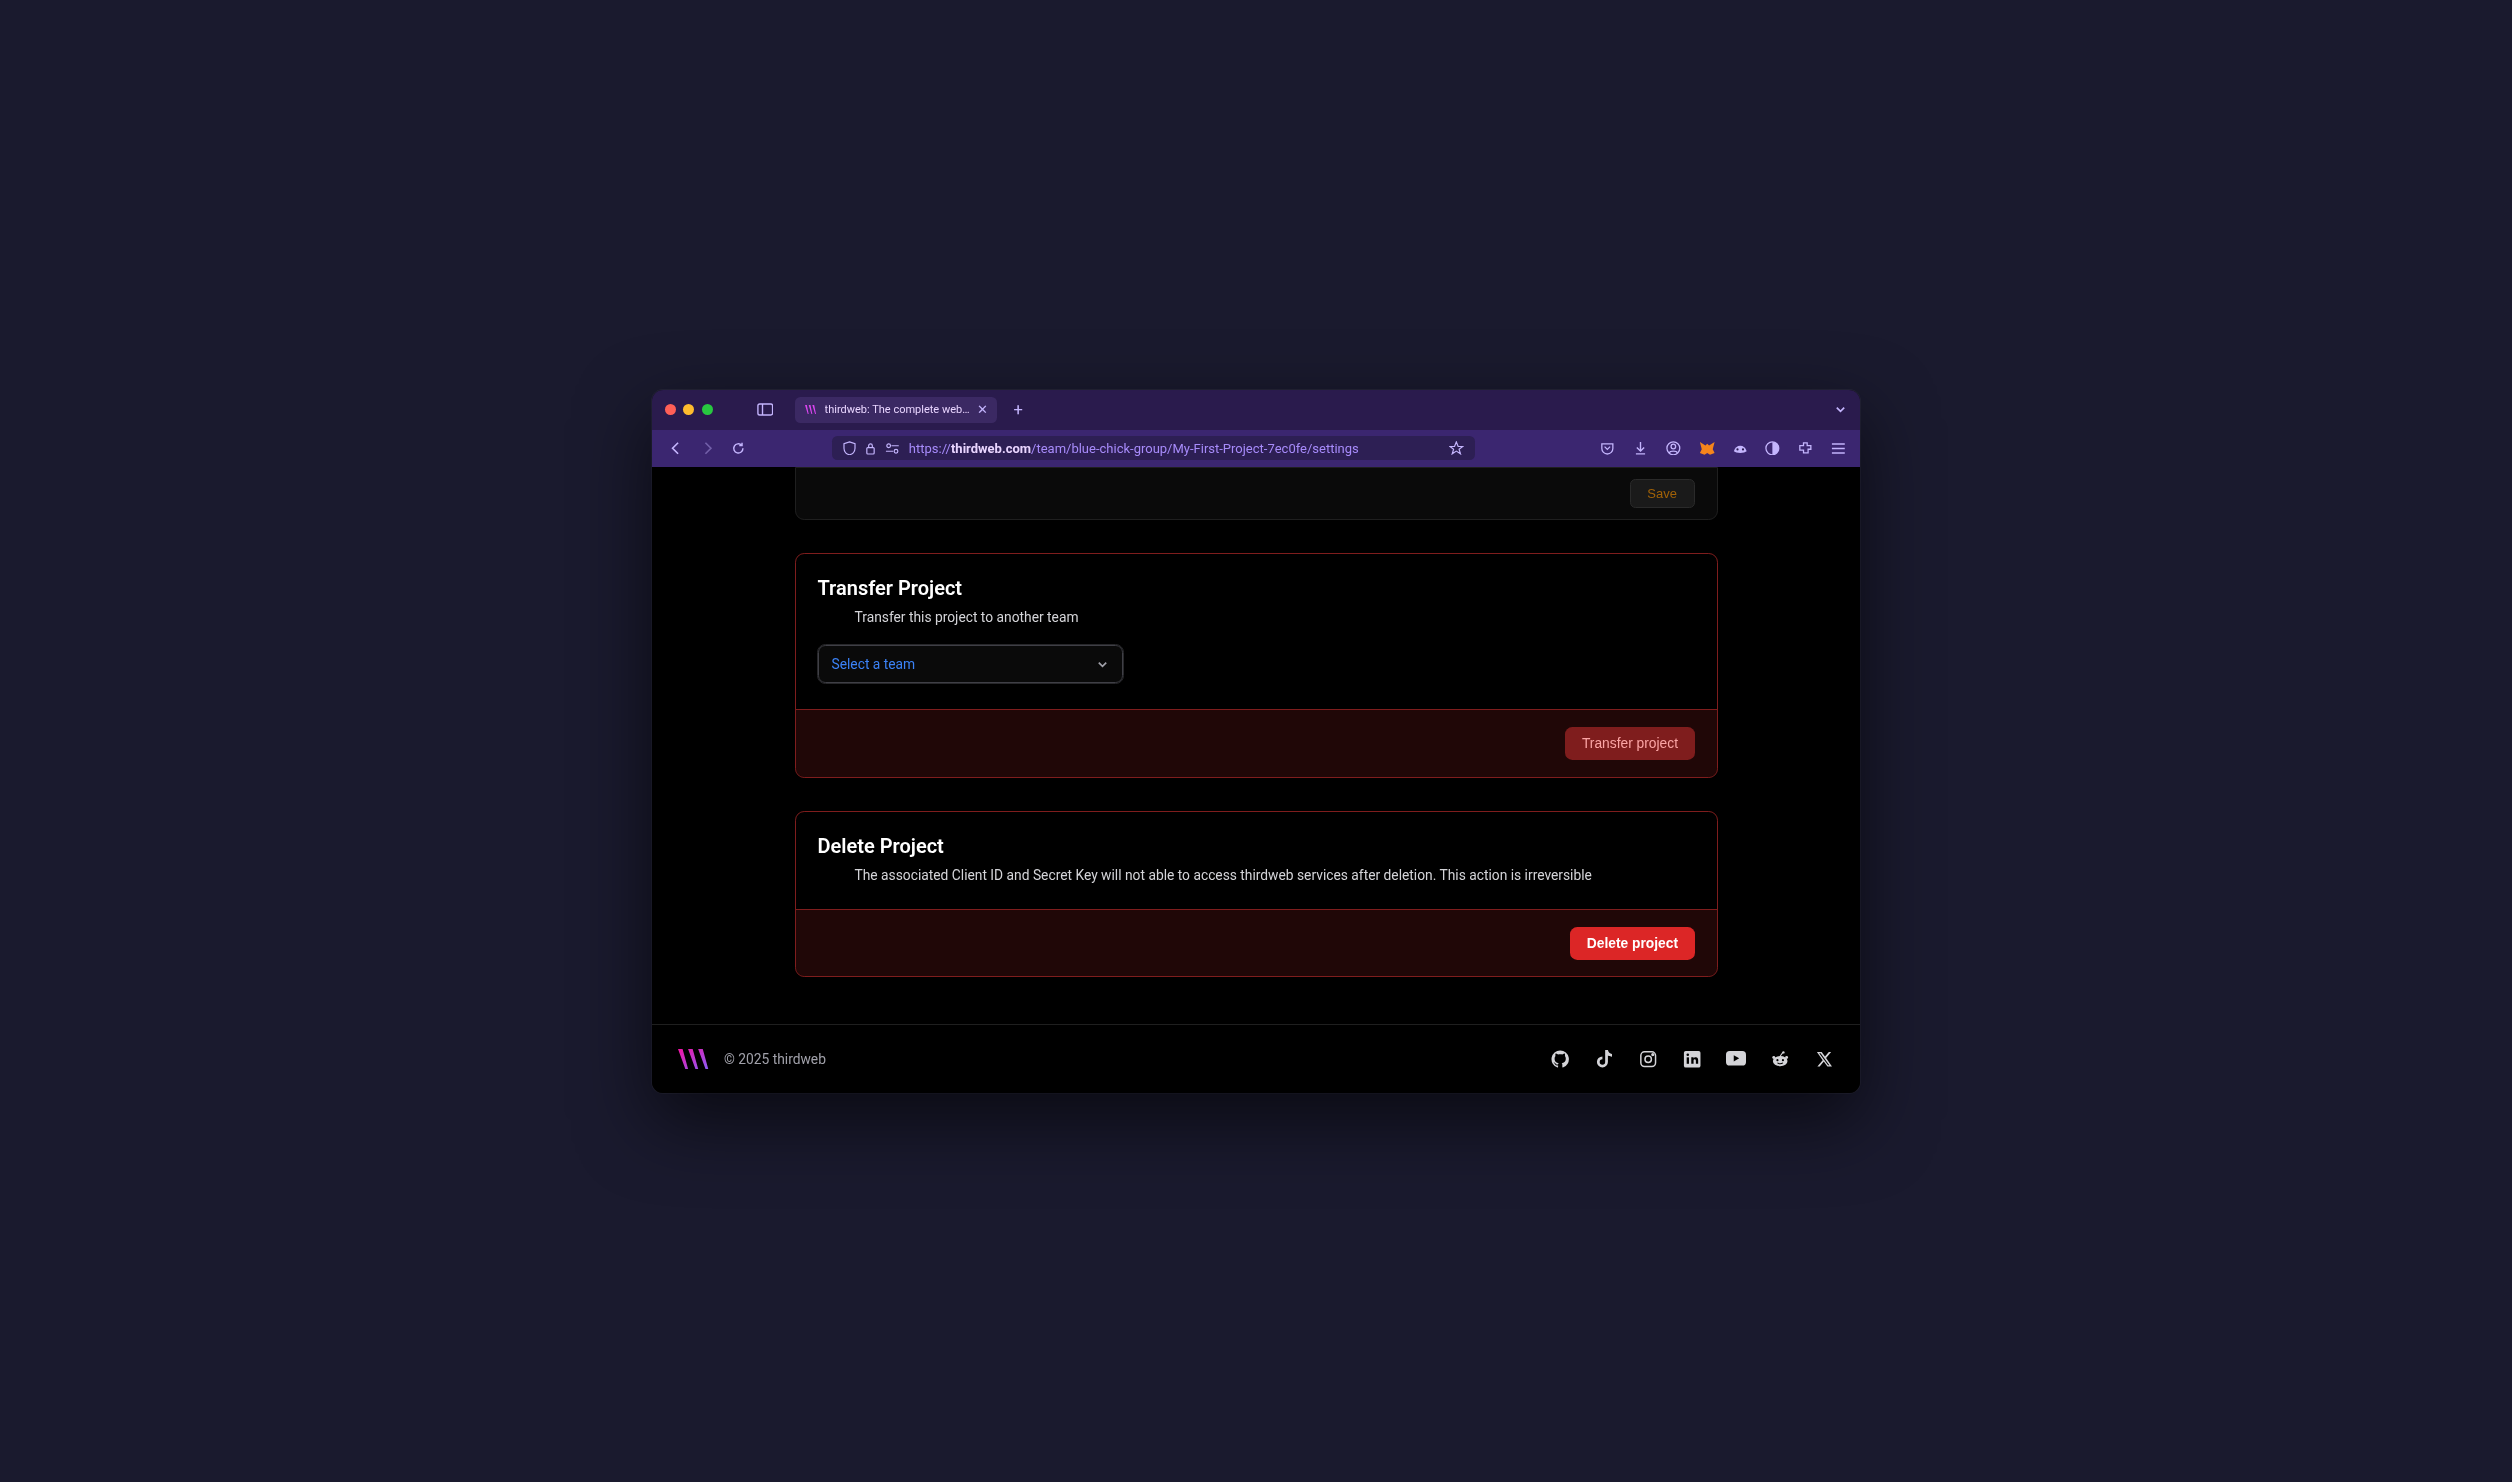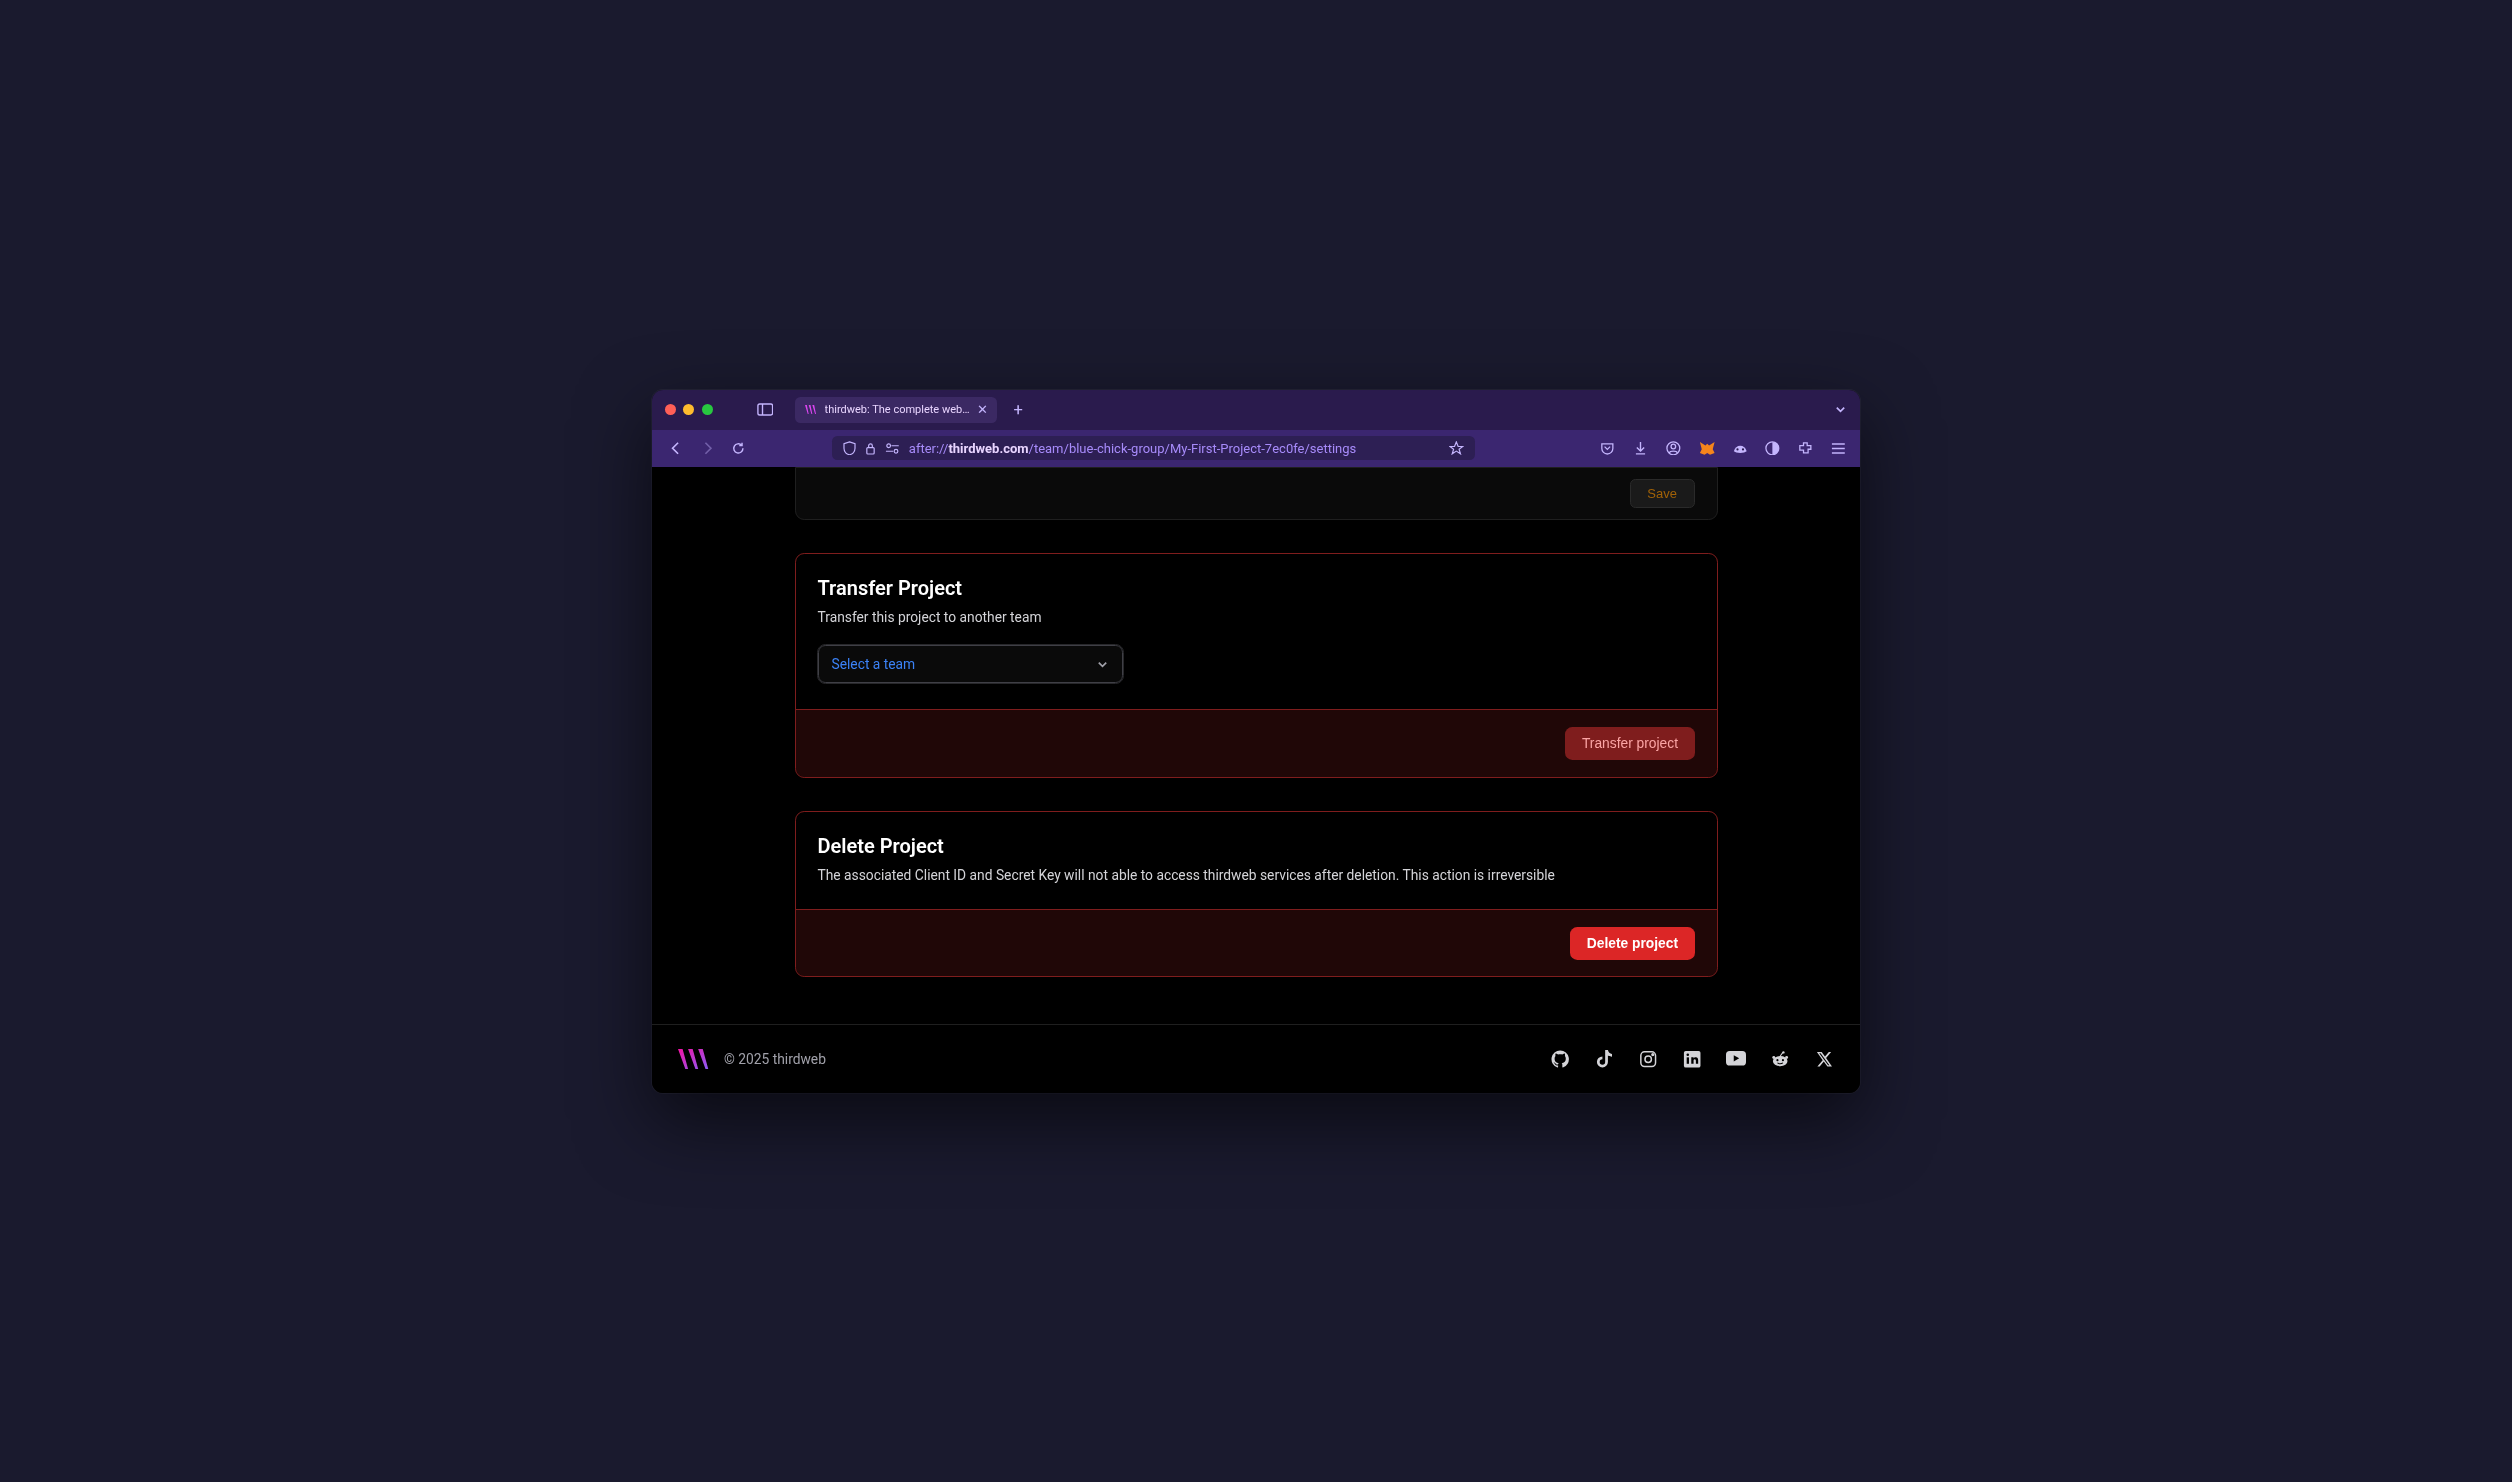--- a/index.html
+++ b/index.html
@@ -127,21 +127,21 @@
 .danger-card {
   width: 923px;
   border: 0.9px solid #7f1d1d;
   border-radius: 9.2px;
   background: #000;
   margin-bottom: 33px;
   overflow: hidden;
 }
 .card-body { padding: 22px 22px 26px; }
 .card-title { color: #fff; font-size: 20px; font-weight: 600; margin-bottom: 9.2px; }
-.card-desc { color: #d4d4d8; font-size: 13.8px; }
+.card-desc { color: #d4d4d8; font-size: 13.8px; margin-left: 37px; }
 .select-box {
   margin-top: 20px;
   width: 305px;
   background: #0a0a0a;
   border: 0.9px solid #3f3f46;
   outline: 1.8px solid #27272a;
   border-radius: 7.3px;
   padding: 10px 13px;
   color: #3b82f6;
   font-size: 13.8px;
@@ -259,21 +259,21 @@
         </span>
       <span>
           <svg width="14.7" height="11" viewBox="0 0 16 12" fill="none" stroke="currentColor" stroke-width="1.3">
             <circle cx="4" cy="3" r="2"></circle>
             <line x1="7" y1="3" x2="15" y2="3"></line>
             <circle cx="12" cy="9" r="2"></circle>
             <line x1="1" y1="9" x2="9" y2="9"></line>
           </svg>
         </span>
       <span class="url-text">
-        <span>after://</span><span class="domain">thirdweb.com</span><span>/team/blue-chick-group/My-First-Project-7ec0fe/settings</span>
+        <span>https://</span><span class="domain">thirdweb.com</span><span>/team/blue-chick-group/My-First-Project-7ec0fe/settings</span>
       </span>
       <span>
           <svg width="14.7" height="14.7" viewBox="0 0 16 16" fill="none" stroke="currentColor" stroke-width="1.3">
             <polygon points="8,1 10,6 15,6 11,9 12.5,14 8,11 3.5,14 5,9 1,6 6,6"></polygon>
           </svg>
         </span>
     </div>
     <div class="urlbar-right">
       <span class="ext-icon">
           <svg width="14.7" height="13" viewBox="0 0 16 14" fill="none" stroke="currentColor" stroke-width="1.4">

